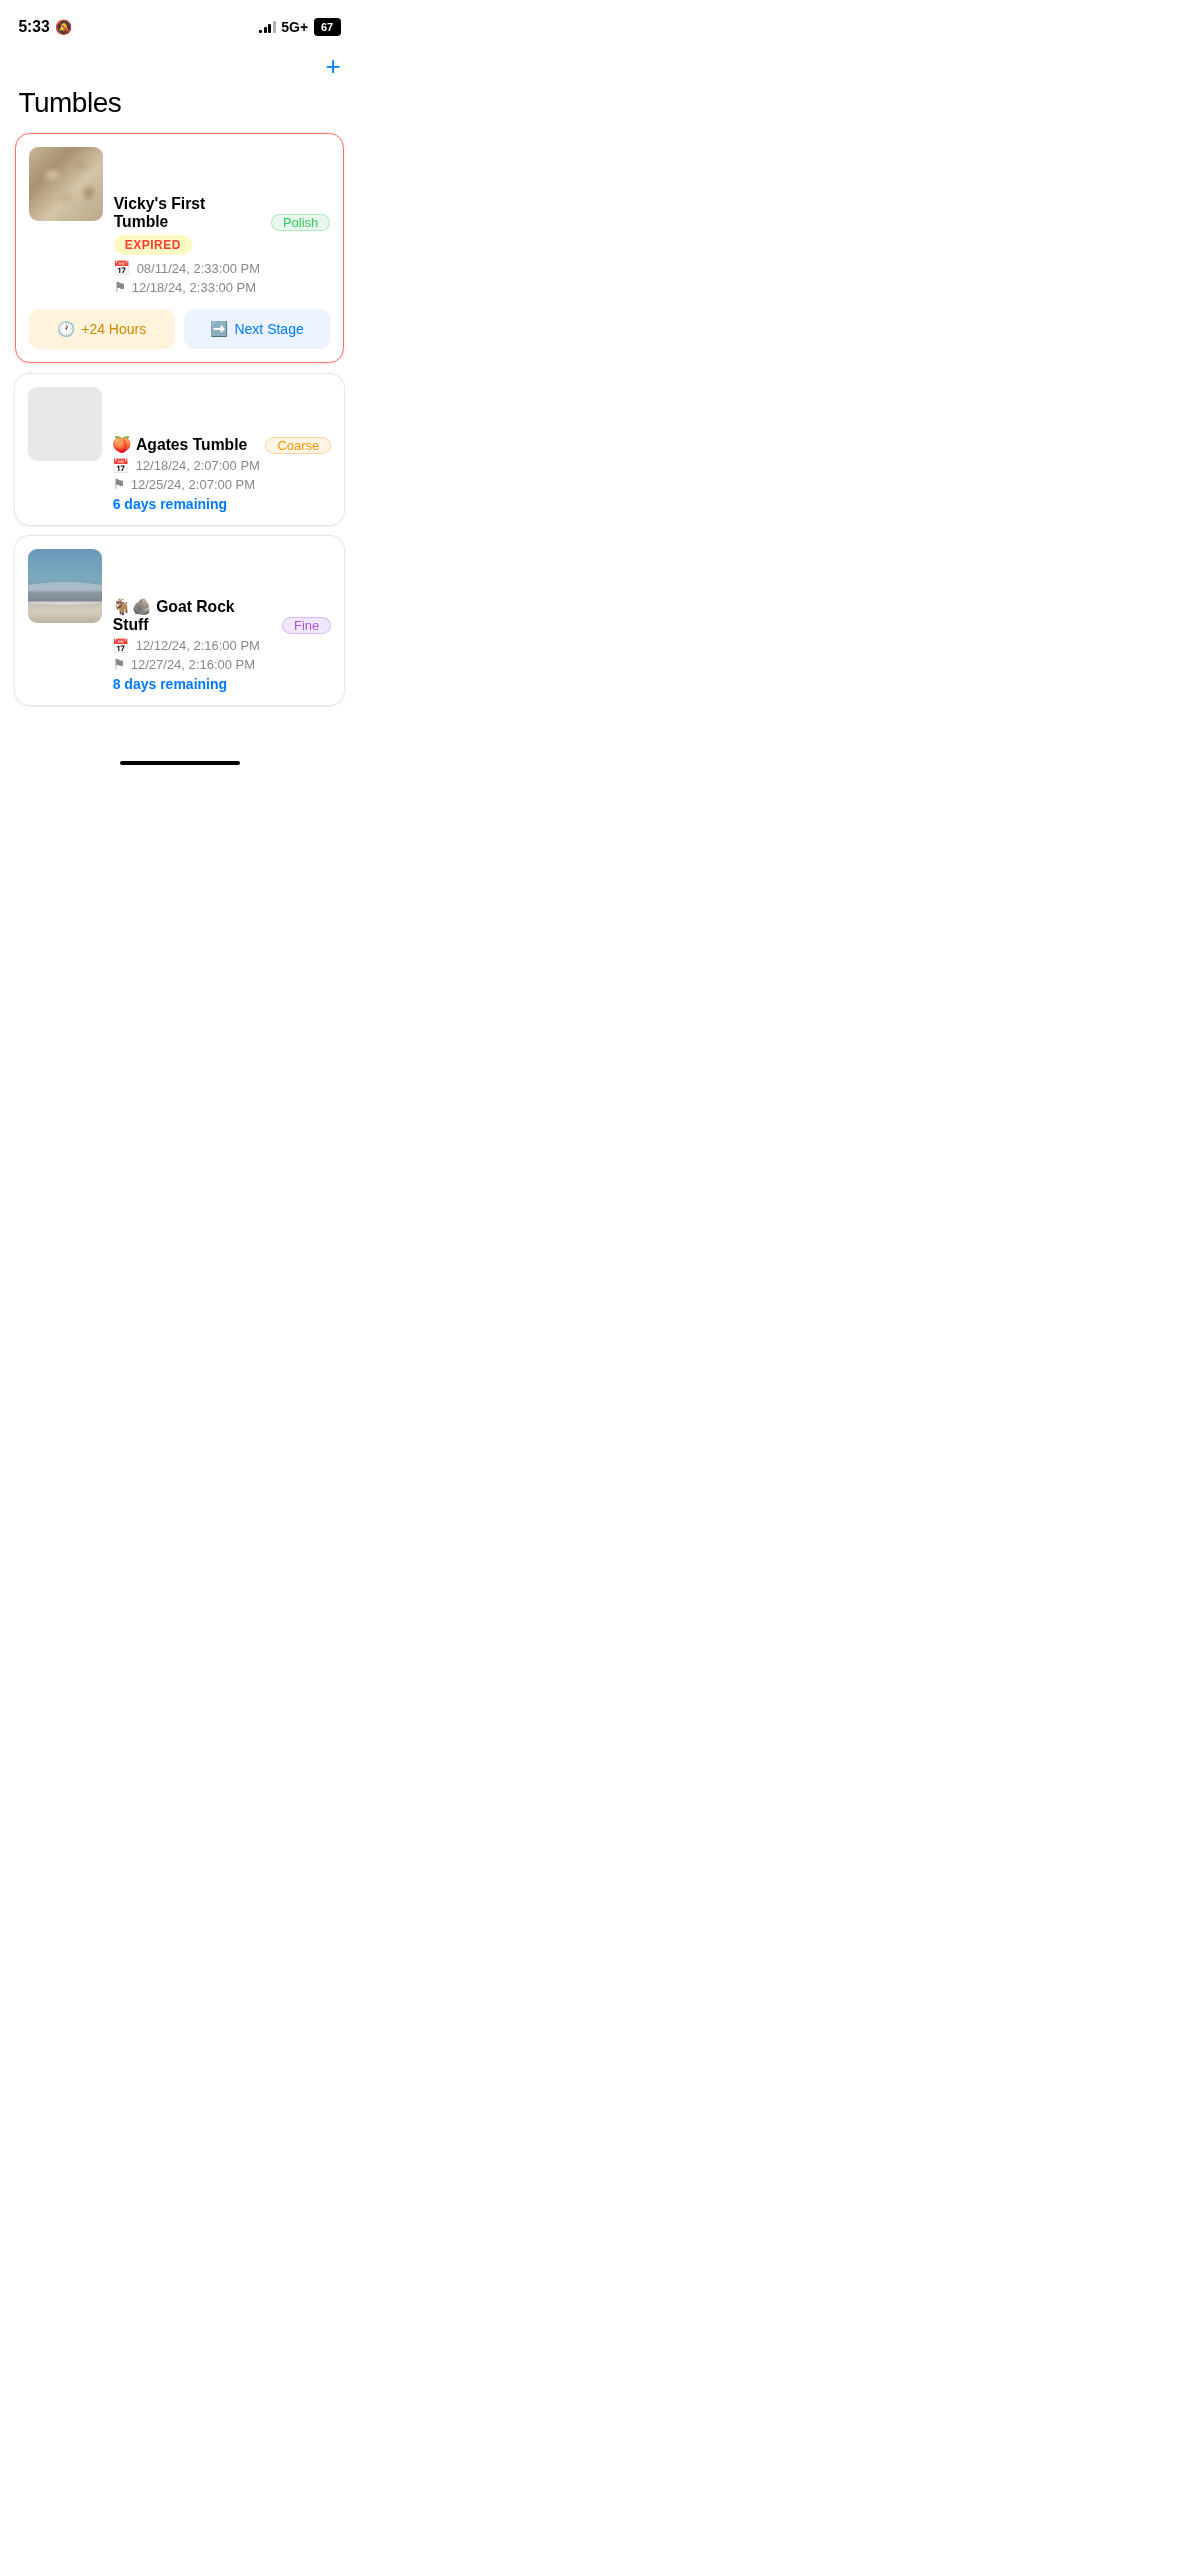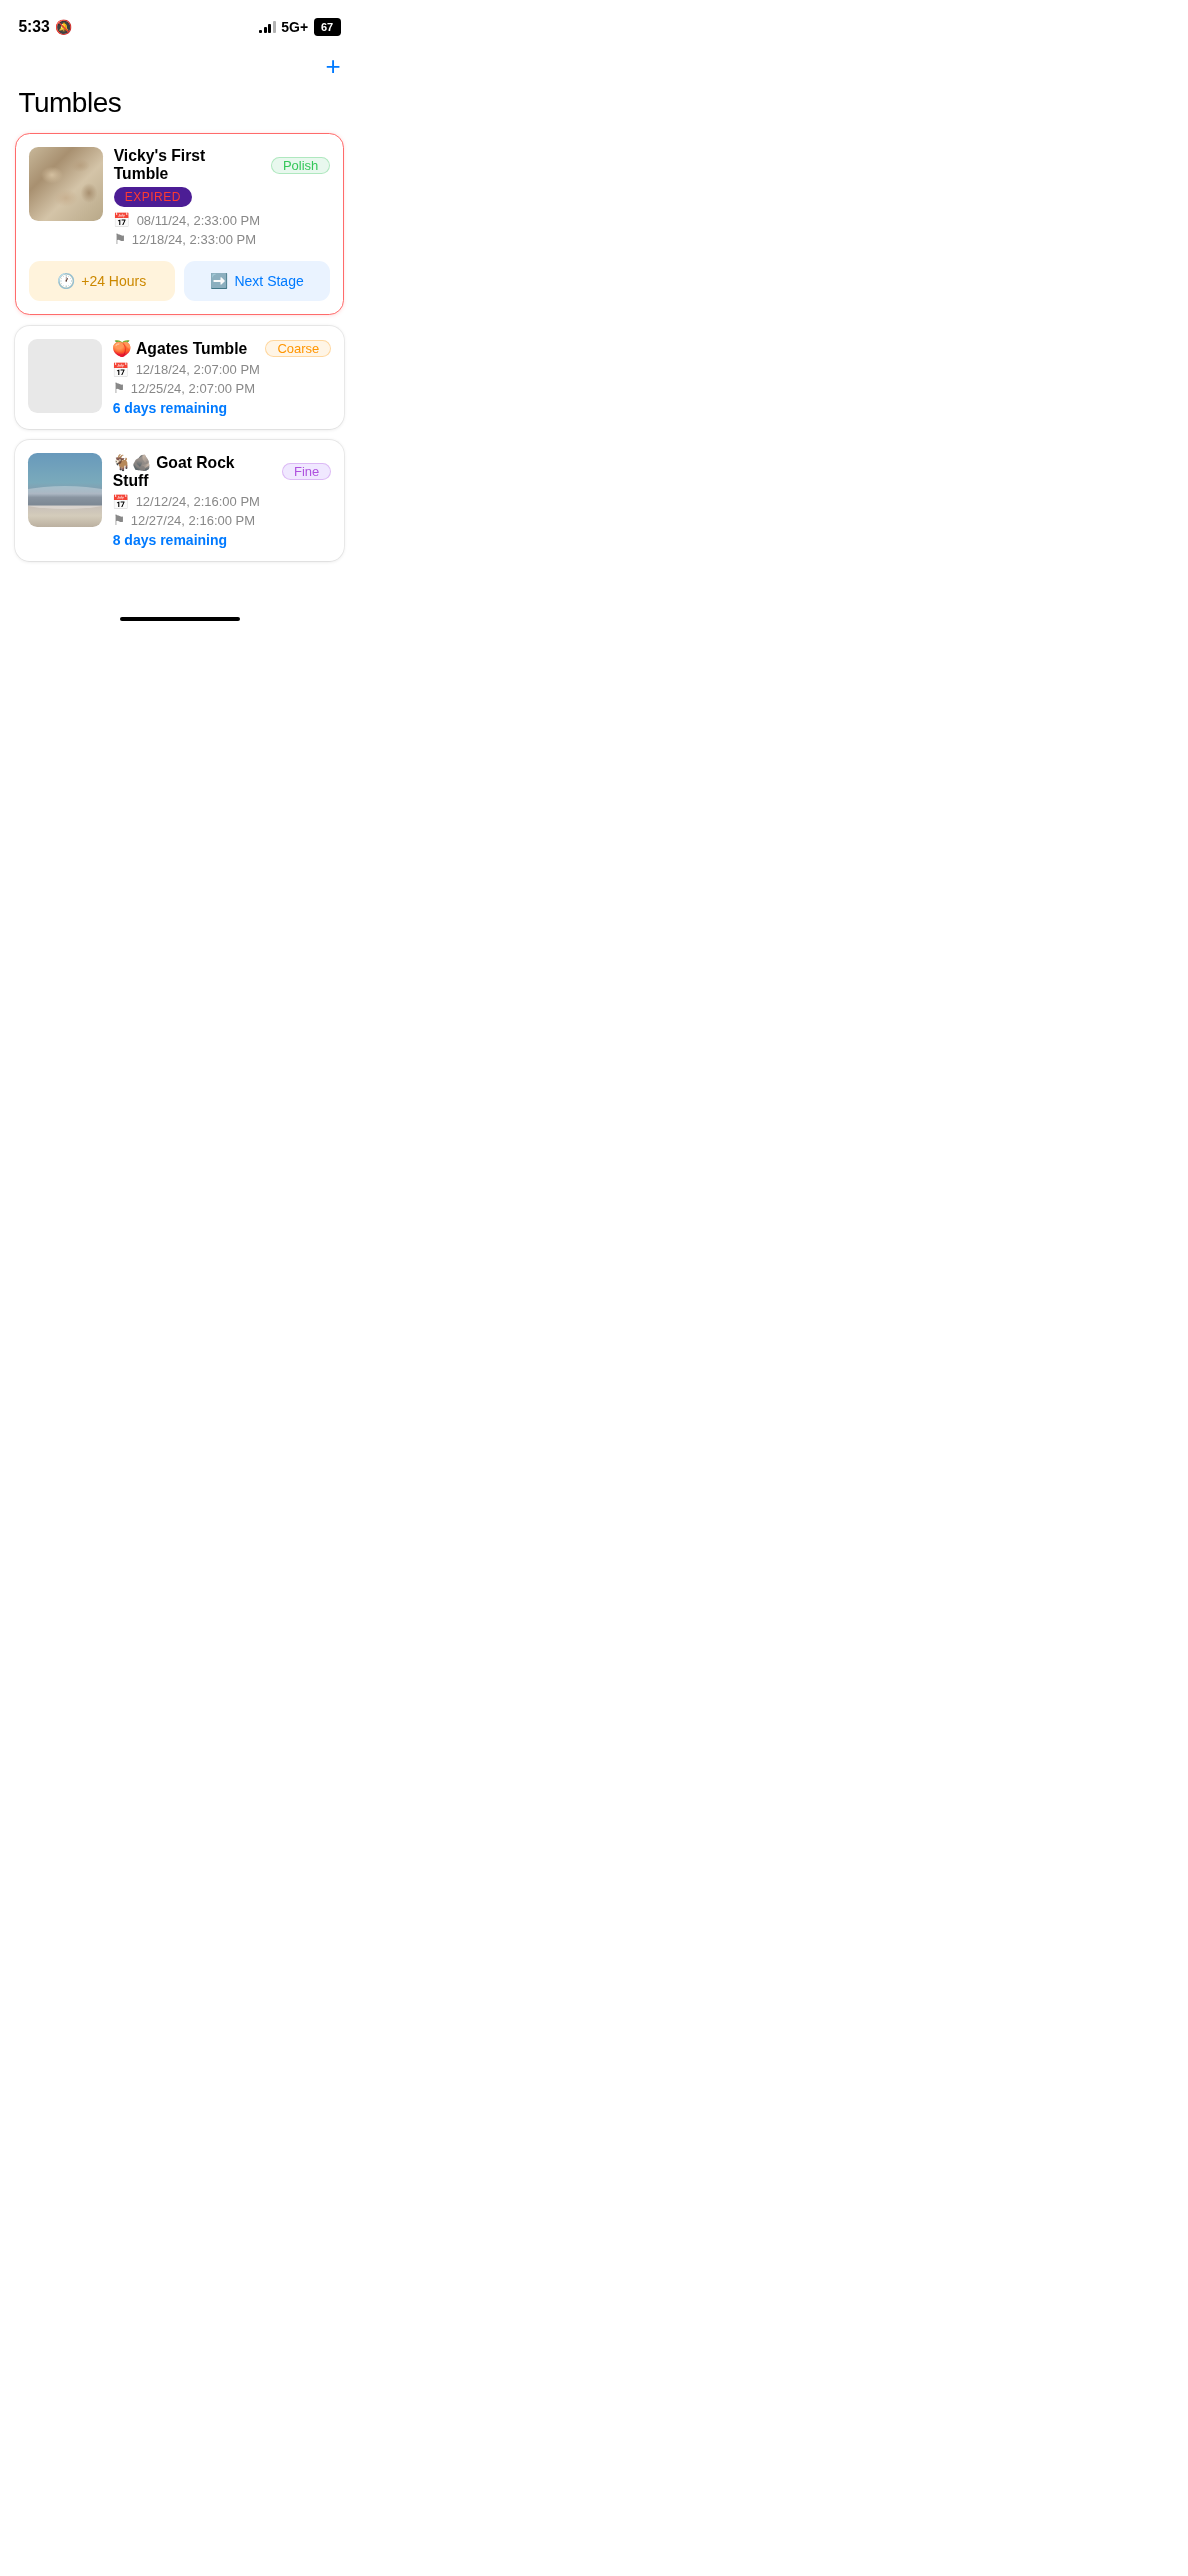--- a/index.html
+++ b/index.html
@@ -183,22 +183,23 @@
     }
 
     .card-content {
       flex: 1;
       min-width: 0;
     }
 
     .card-header-row {
       display: flex;
       justify-content: space-between;
-      align-items: center;
+      align-items: flex-end;
       margin-bottom: 3.7px;
+      margin-top: 48px;
     }
 
     .card-title {
       font-size: 15.7px;
       font-weight: 700;
       color: #000;
       flex: 1;
       margin-right: 7.4px;
     }
 
@@ -224,24 +225,24 @@
     }
 
     .badge-fine {
       background: #f0e8ff;
       color: #AF52DE;
       border: 0.9px solid #AF52DE50;
     }
 
     .expired-badge {
       display: inline-block;
-      background: #4c1d95;
+      background: #fef9c3;
       color: #FF3B30;
       font-size: 12px;
-      font-weight: 400;
+      font-weight: 700;
       padding: 2.8px 11px;
       border-radius: 18.4px;
       margin-bottom: 5.5px;
       letter-spacing: 0.5px;
     }
 
     .card-date-row {
       display: flex;
       align-items: center;
       gap: 5.5px;

